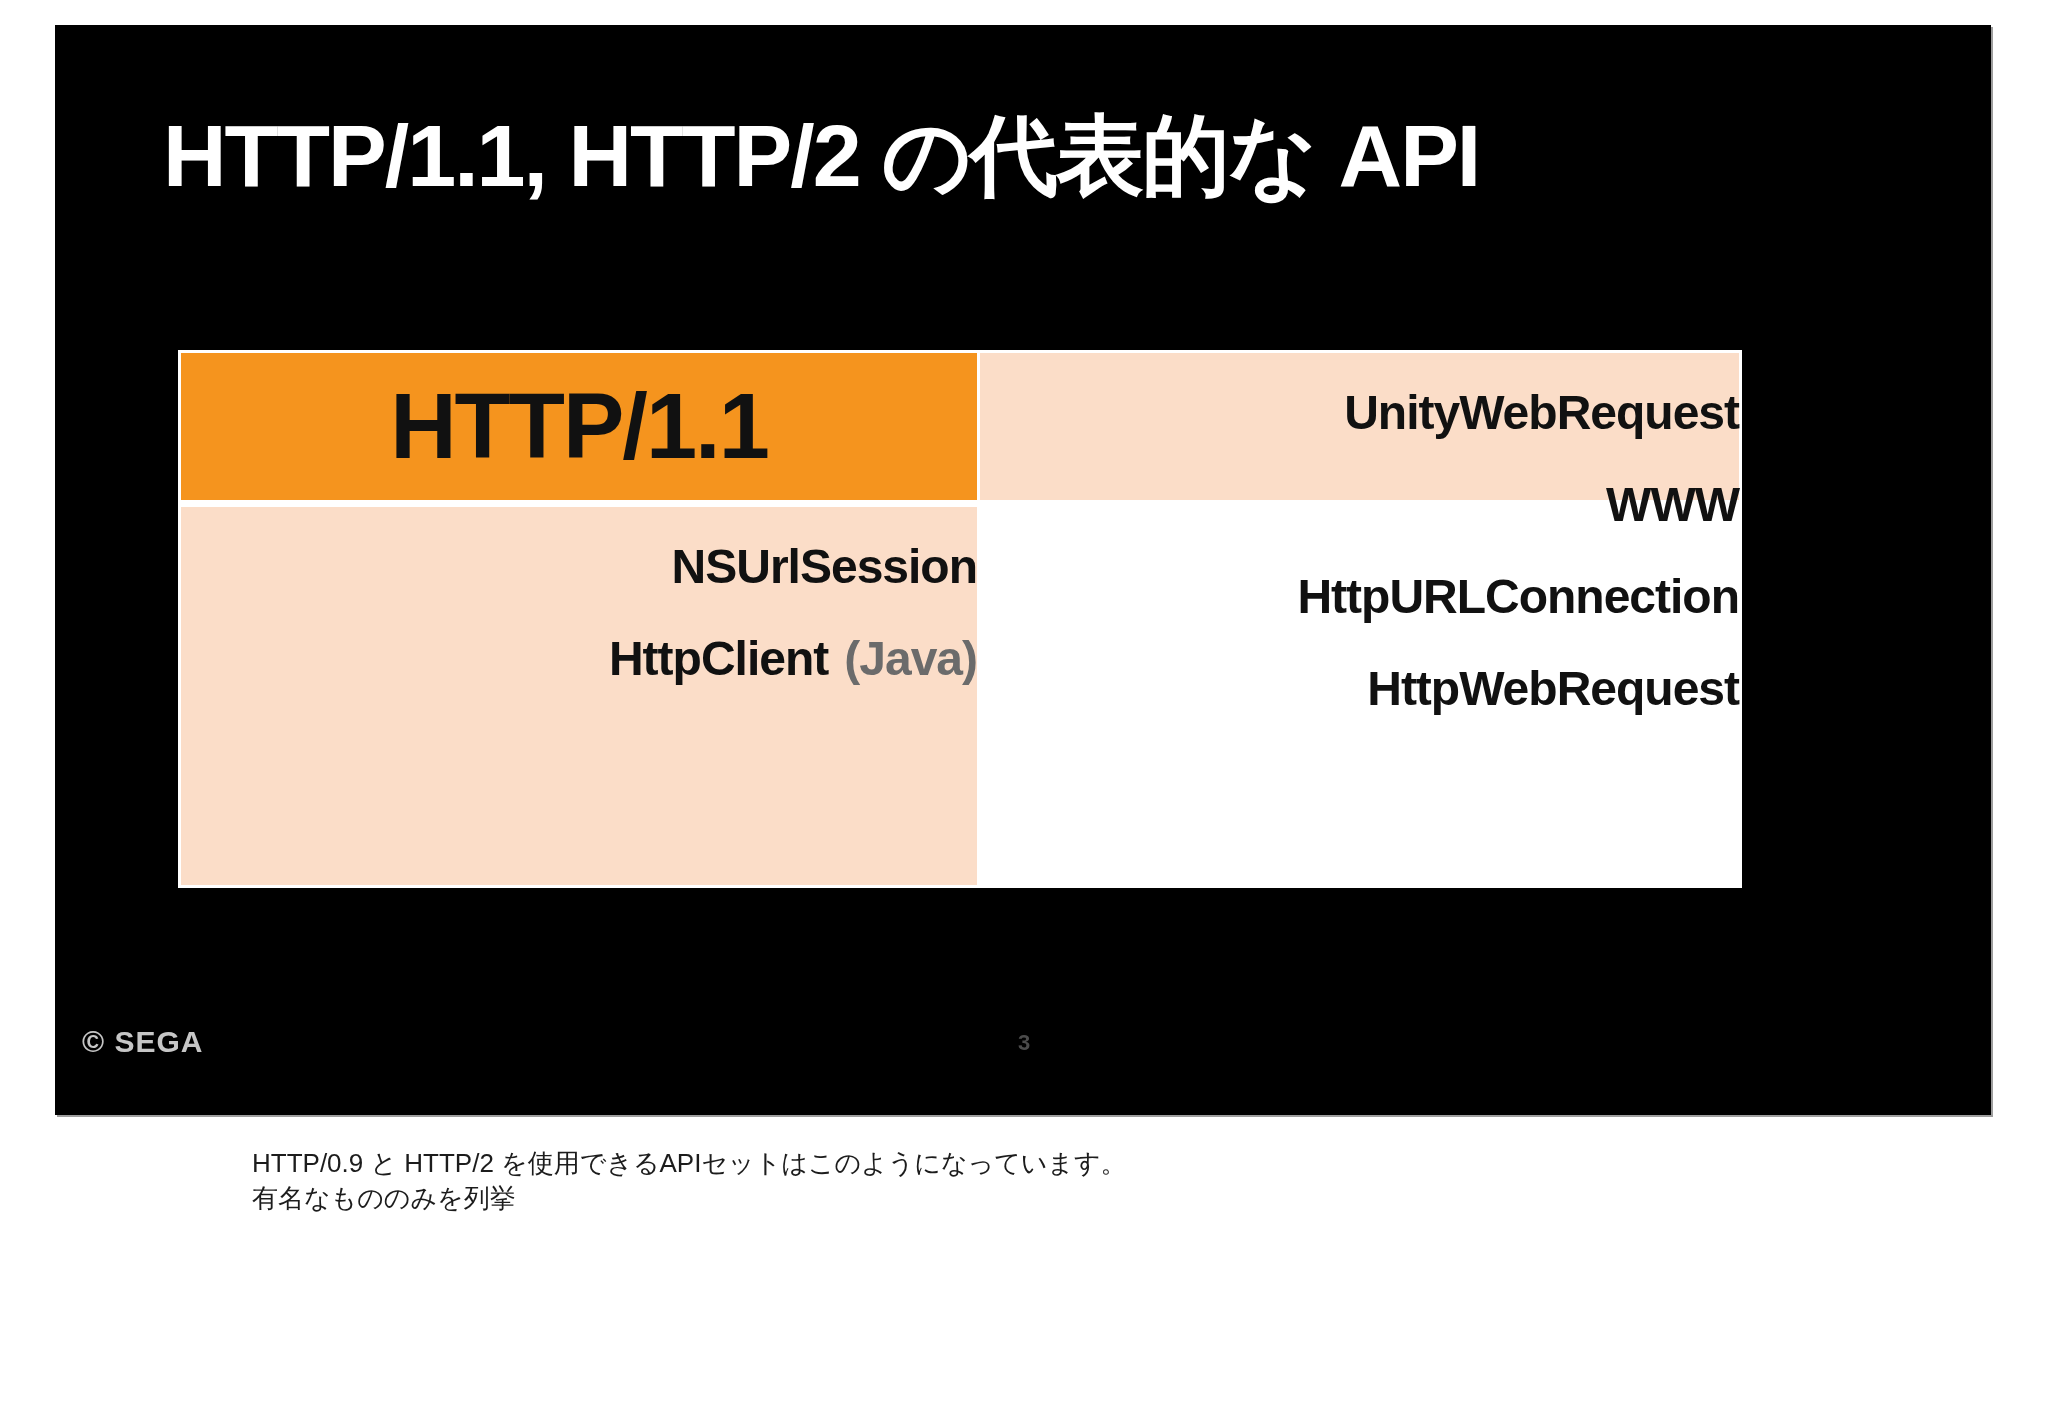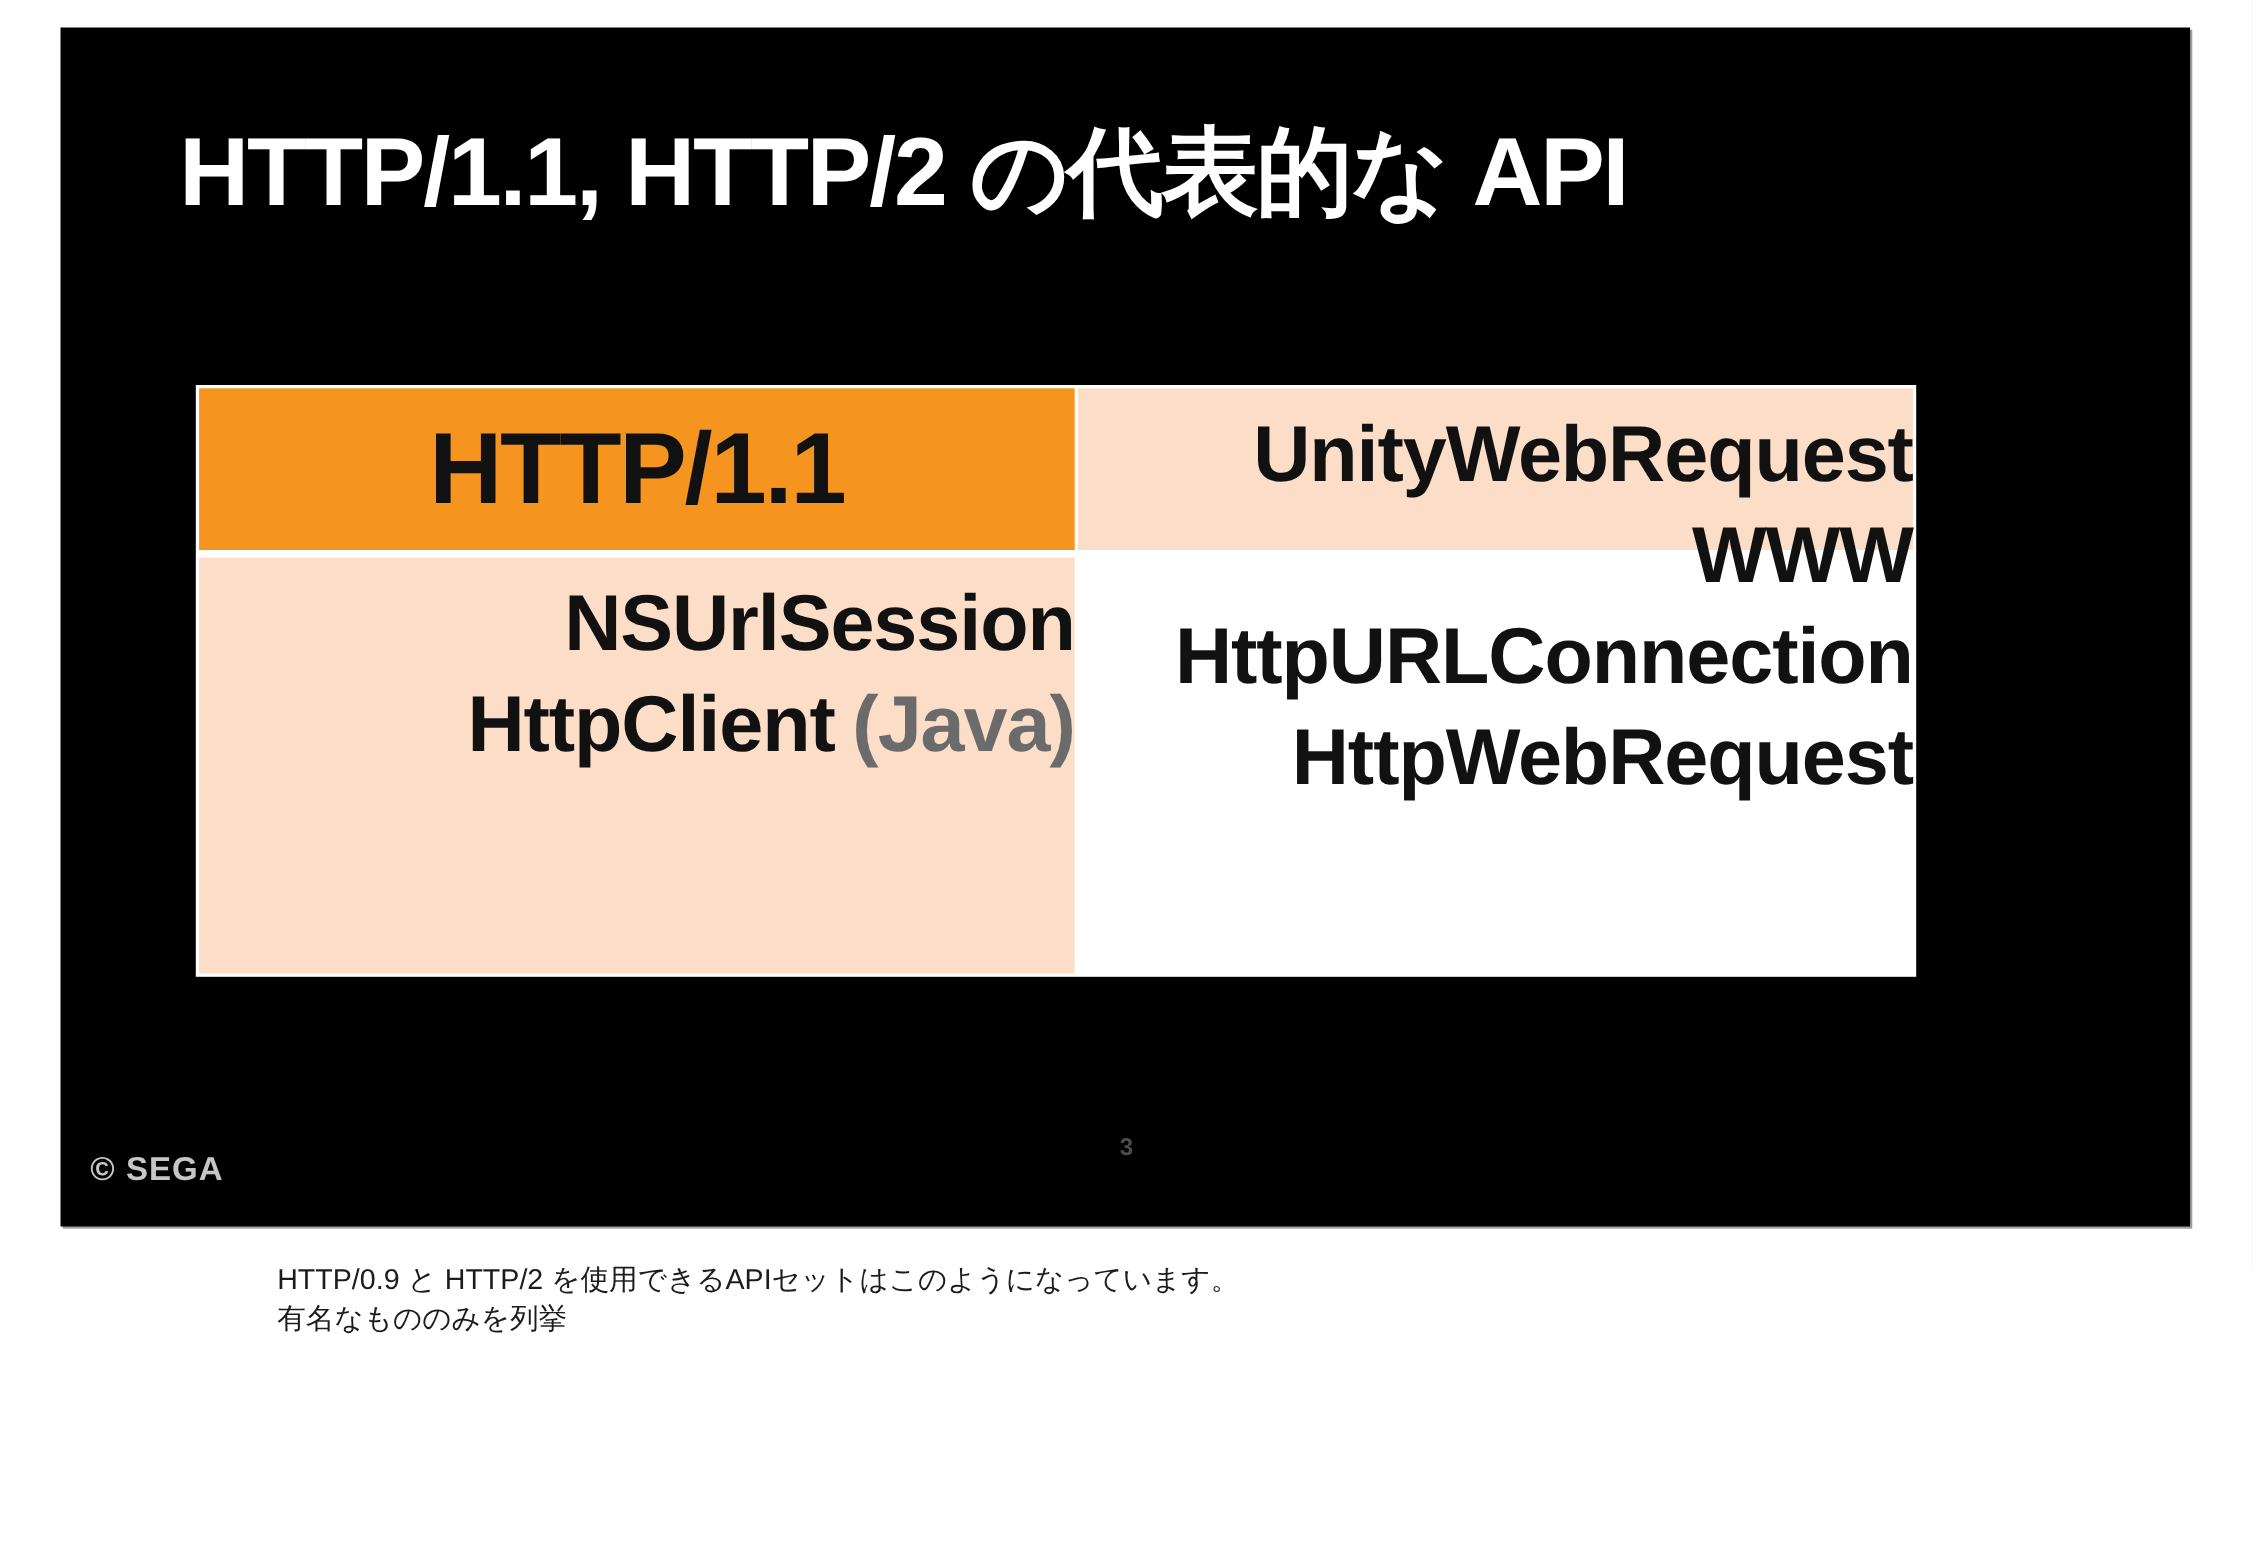--- a/index.html
+++ b/index.html
@@ -63,35 +63,35 @@
     font-size: 92px;
     font-weight: bold;
     letter-spacing: -2px;
     display: flex;
     align-items: center;
     justify-content: center;
   }
   .td {
     background: var(--cell-peach);
     color: var(--table-text);
-    font-size: 72px;
+    font-size: 48px;
     font-weight: bold;
     letter-spacing: -1px;
     line-height: 92px;
     padding: 14px 0 0 40px;
   }
   .td.col2 { }
   .api-item { white-space: nowrap; }
   .api-annotation { color: var(--java-note-gray); margin-left: 16px; }
   .api-annotation:empty { margin-left: 0; }
 
   
   .copyright {
     position: absolute;
-    left: 27px; top: 1022px;
+    left: 27px; top: 1000px;
     font-size: 30px;
     font-weight: bold;
     letter-spacing: 1px;
     color: var(--copyright-gray);
   }
   .page-number {
     position: absolute;
     left: 963px; top: 1005px;
     font-size: 22px;
     font-weight: bold;

